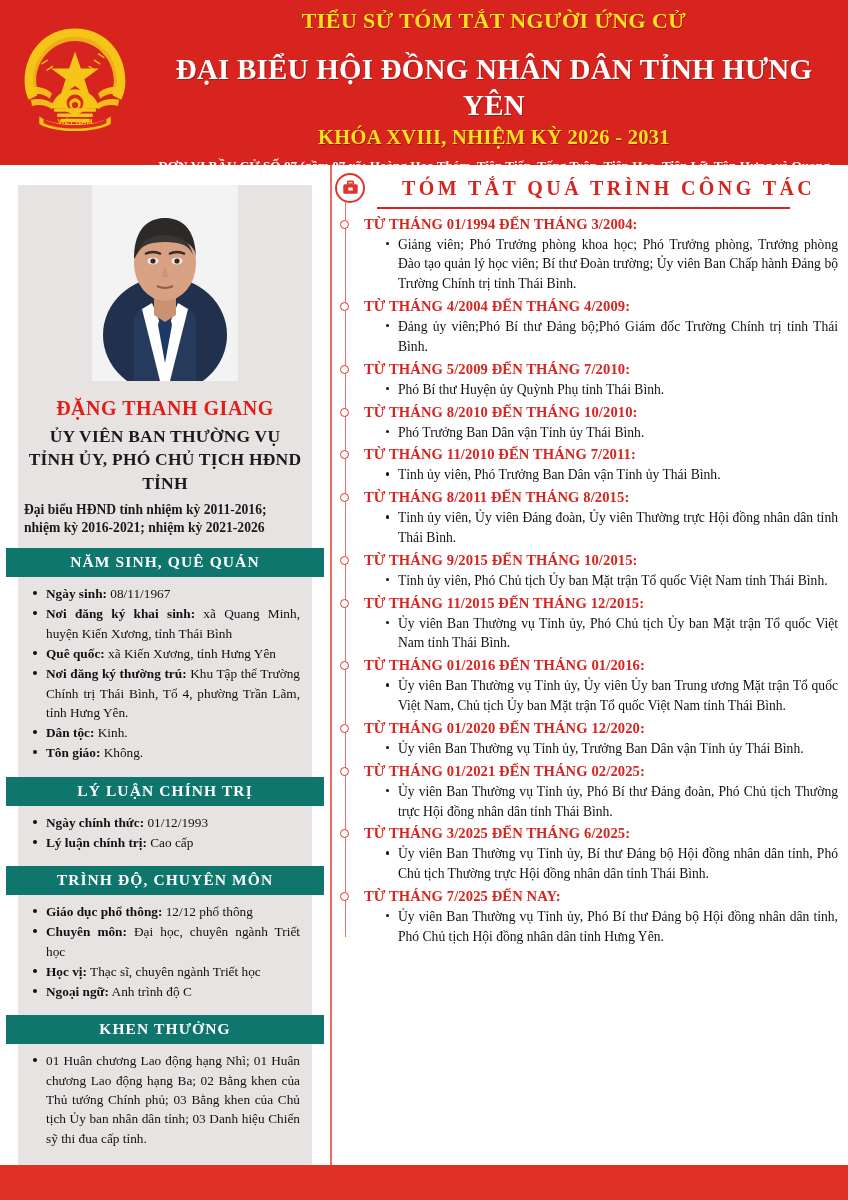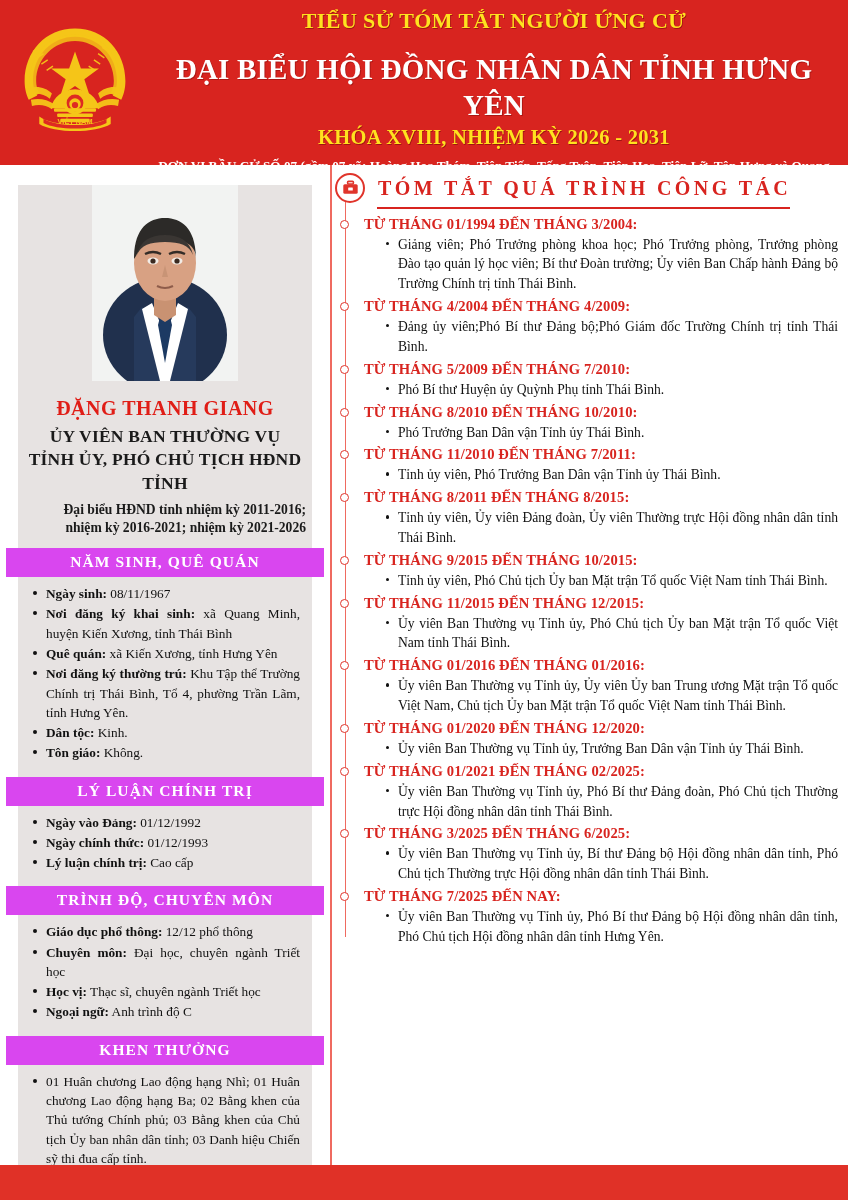--- a/index.html
+++ b/index.html
@@ -145,28 +145,28 @@
     line-height: 1.33;
     margin-top: 5px;
     padding: 0 8px;
     letter-spacing: 0.2px;
   }
 
   .cand-sub {
     color: #1a1a1a;
     font-size: 13.6px;
     font-weight: bold;
-    text-align: right;
+    text-align: left;
     line-height: 1.34;
     margin-top: 6px;
     padding: 0 6px;
   }
 
   .sec-bar {
-    background: #d946ef;
+    background: #0f766e;
     color: #ffffff;
     font-size: 15.5px;
     font-weight: bold;
     text-align: center;
     letter-spacing: 1.1px;
     padding: 5px 0 6px 0;
     margin-top: 11px;
     width: 318px;
     margin-left: -12px;
     position: relative;
@@ -216,20 +216,21 @@
     top: 0;
     bottom: 0;
     width: 1.5px;
     background: #ef6a60;
   }
 
   .rc-header {
     display: flex;
     align-items: center;
     padding: 8px 0 0 6px;
+    gap: 24px;
   }
 
   .briefcase-badge {
     width: 30px;
     height: 30px;
     border-radius: 50%;
     background: #ffffff;
     border: 2.5px solid #e0342b;
     display: flex;
     align-items: center;
@@ -405,31 +406,30 @@
 
         <div class="cand-name">ĐẶNG THANH GIANG</div>
         <div class="cand-title">ỦY VIÊN BAN THƯỜNG VỤ TỈNH ỦY, PHÓ CHỦ TỊCH HĐND TỈNH</div>
         <div class="cand-sub">Đại biểu HĐND tỉnh nhiệm kỳ 2011-2016; nhiệm kỳ 2016-2021; nhiệm kỳ 2021-2026</div>
 
         <div class="sec-bar">NĂM SINH, QUÊ QUÁN</div>
         <div class="sec-body">
           <ul class="bullets">
             <li><span class="lbl">Ngày sinh:</span><span> 08/11/1967</span></li>
             <li><span class="lbl">Nơi đăng ký khai sinh:</span><span> xã Quang Minh, huyện Kiến Xương, tỉnh Thái Bình</span></li>
-            <li><span class="lbl">Quê quán:</span><span> xã Kiến Xương, tỉnh Hưng Yên</span></li>
+            <li><span class="lbl">Quê quốc:</span><span> xã Kiến Xương, tỉnh Hưng Yên</span></li>
             <li><span class="lbl">Nơi đăng ký thường trú:</span><span> Khu Tập thể Trường Chính trị Thái Bình, Tổ 4, phường Trần Lãm, tỉnh Hưng Yên.</span></li>
             <li><span class="lbl">Dân tộc:</span><span> Kinh.</span></li>
             <li><span class="lbl">Tôn giáo:</span><span> Không.</span></li>
           </ul>
         </div>
 
         <div class="sec-bar">LÝ LUẬN CHÍNH TRỊ</div>
         <div class="sec-body">
           <ul class="bullets">
-            <li><span class="lbl">Ngày vào Đảng:</span><span> 01/12/1992</span></li>
             <li><span class="lbl">Ngày chính thức:</span><span> 01/12/1993</span></li>
             <li><span class="lbl">Lý luận chính trị:</span><span> Cao cấp</span></li>
           </ul>
         </div>
 
         <div class="sec-bar">TRÌNH ĐỘ, CHUYÊN MÔN</div>
         <div class="sec-body">
           <ul class="bullets">
             <li><span class="lbl">Giáo dục phổ thông:</span><span> 12/12 phổ thông</span></li>
             <li><span class="lbl">Chuyên môn:</span><span> Đại học, chuyên ngành Triết học</span></li>

